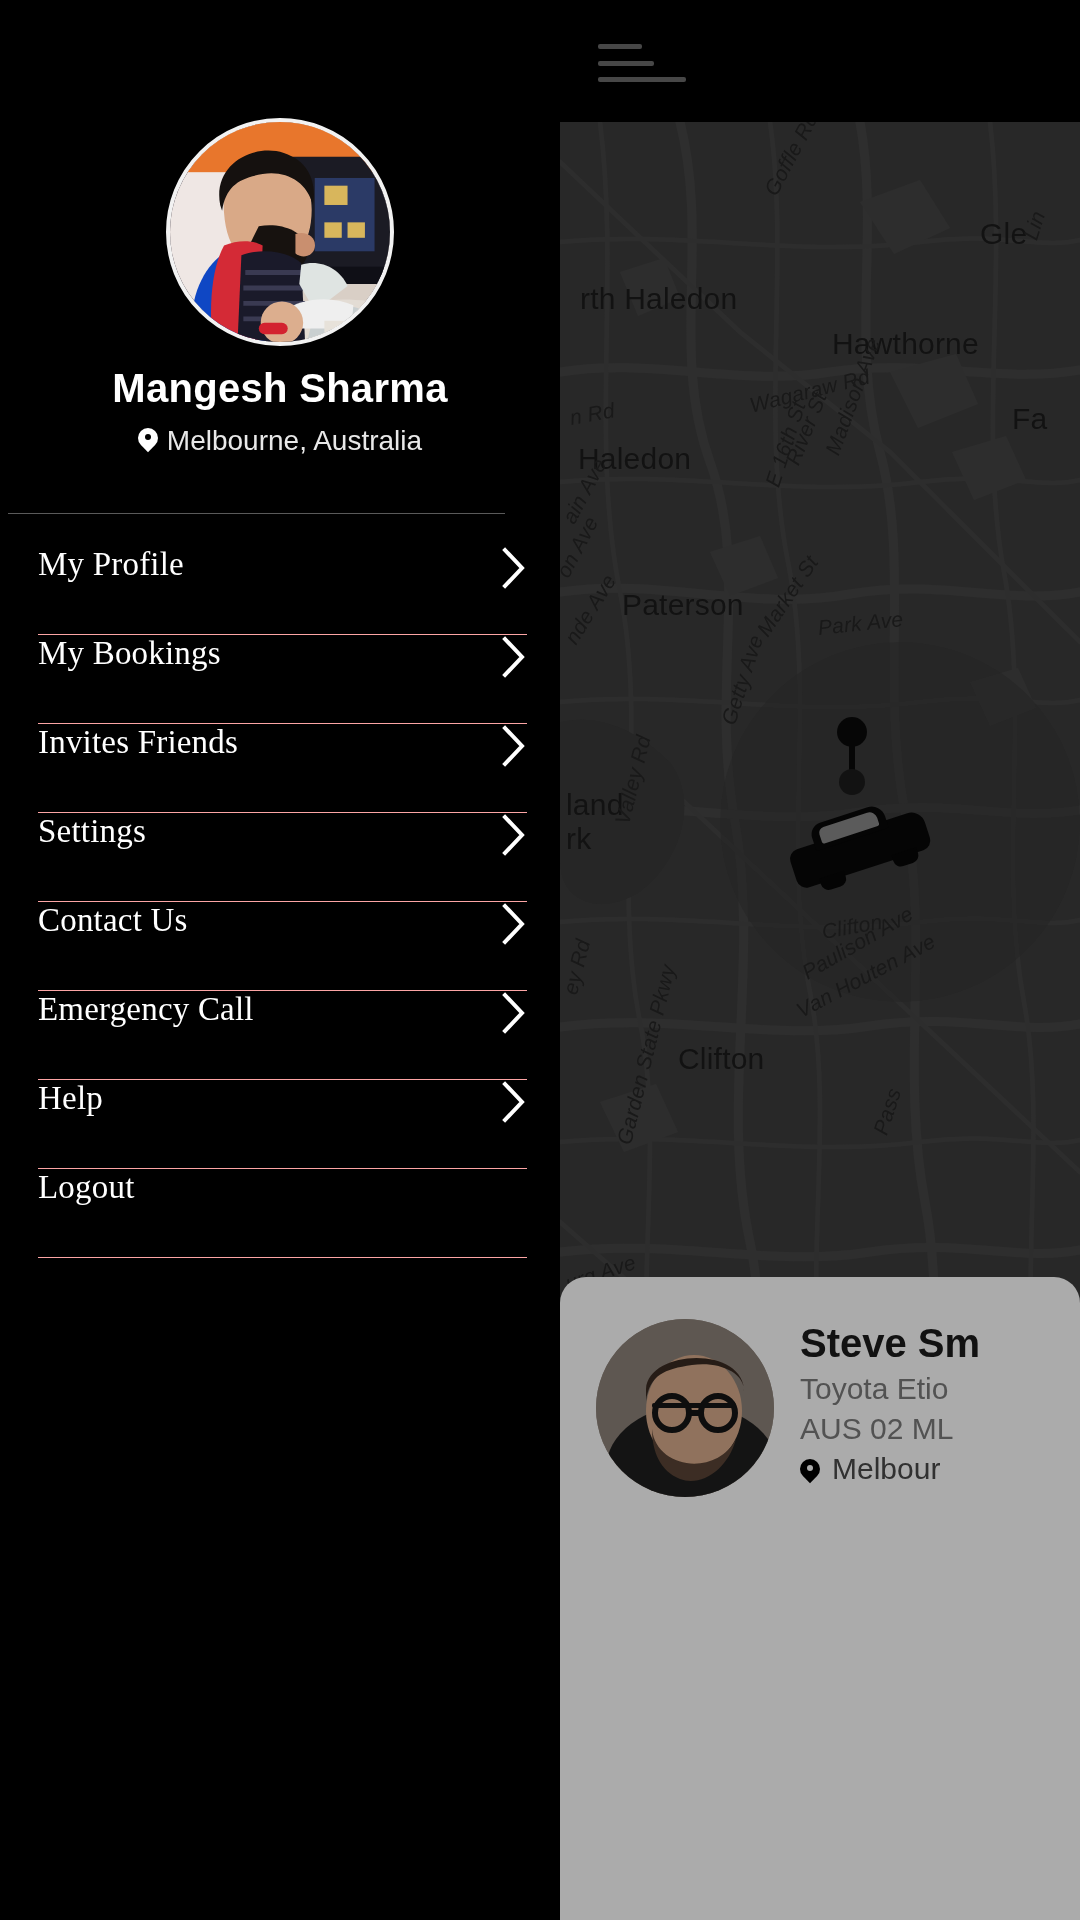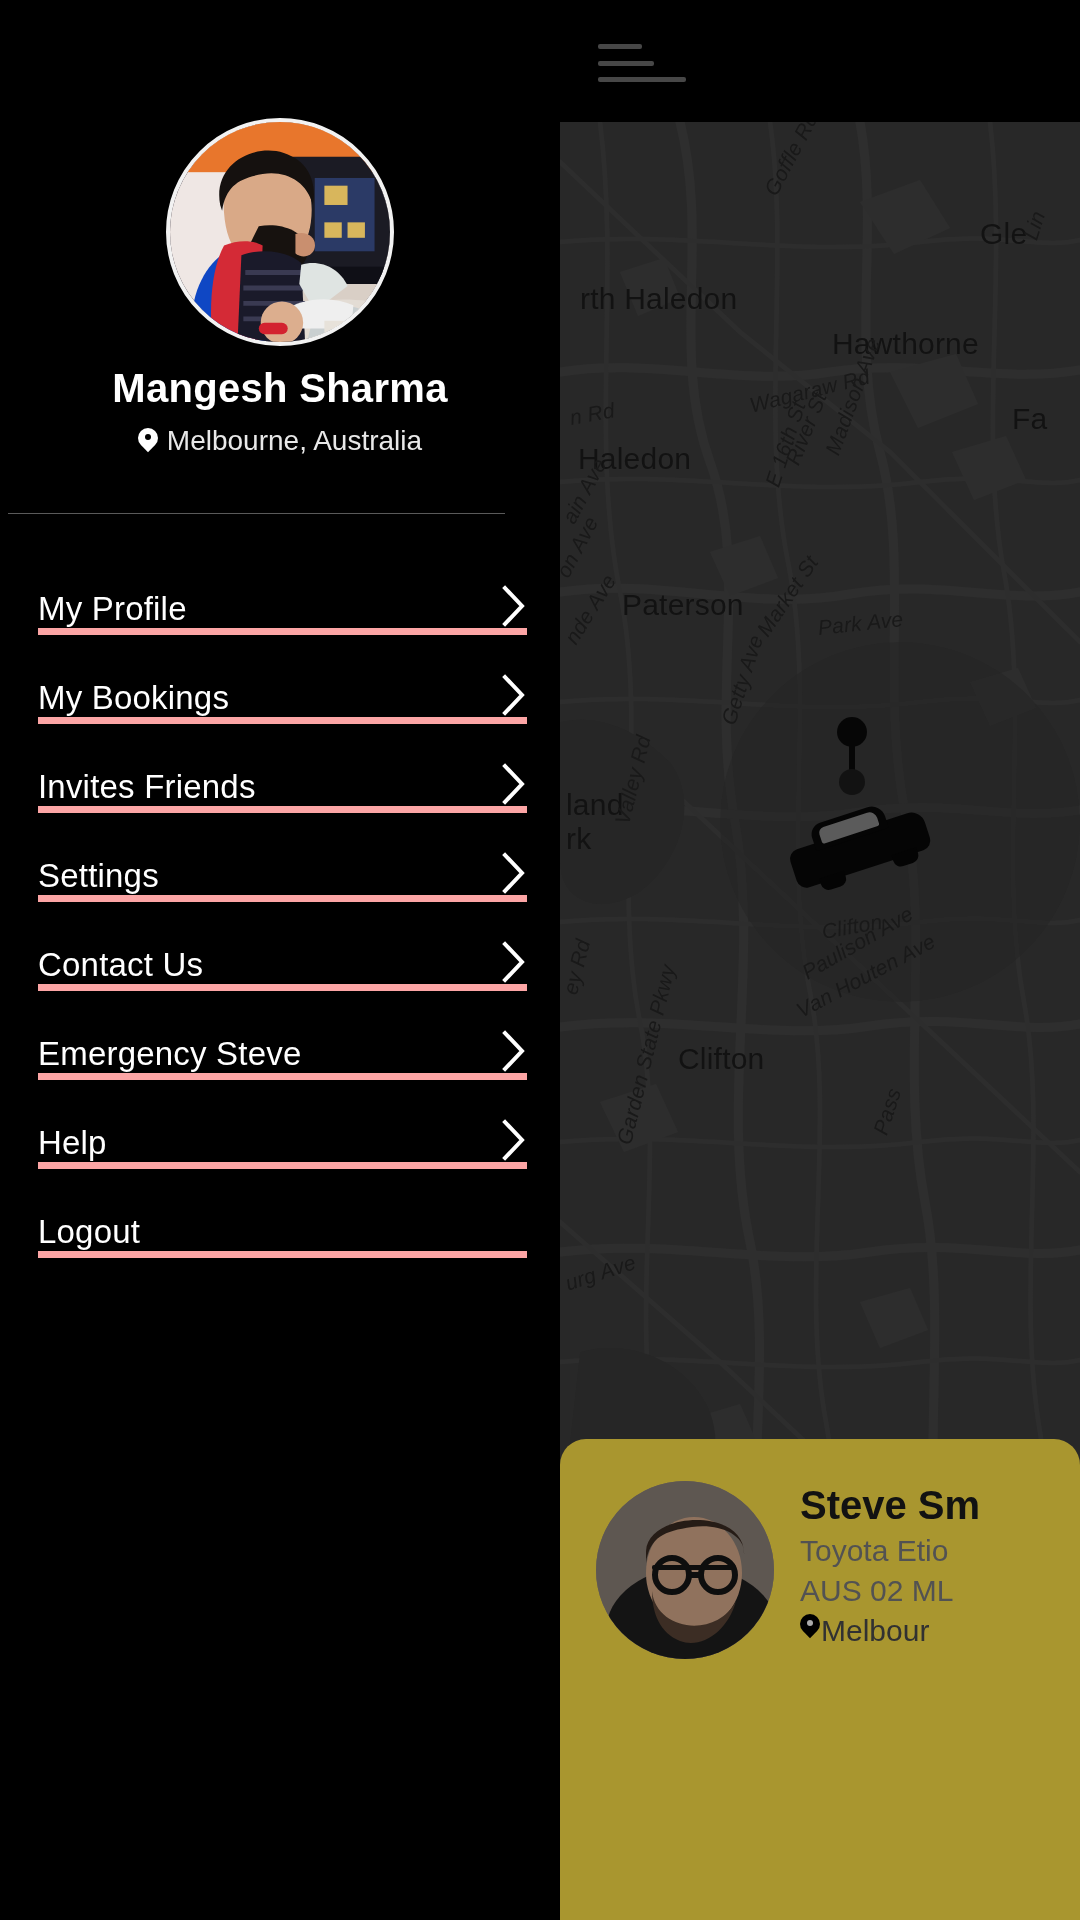--- a/index.html
+++ b/index.html
@@ -64,31 +64,31 @@
     position:absolute; left:36px; top:5px; width:60px; height:16px;
     background:#cfcfcf; border-radius:6px 8px 2px 2px;
   }
   .car-wheel {
     position:absolute; bottom:-5px; width:26px; height:14px; background:#0a0a0a;
     border-radius:0 0 8px 8px;
   }
 
   
   .driver-card {
-    position:absolute; left:0; bottom:0; width:520px; height:481px;
-    background:#fde047; border-radius:26px 26px 0 0; z-index:3;
+    position:absolute; left:0; bottom:0; width:520px; height:643px;
+    background:#ffffff; border-radius:26px 26px 0 0; z-index:3;
   }
   .driver-avatar {
     position:absolute; left:36px; top:42px; width:178px; height:178px;
     border-radius:50%; overflow:hidden; background:#9a8f86;
   }
   .driver-info { position:absolute; left:240px; top:44px; }
   .driver-name { font-size:40px; font-weight:bold; color:#1b1b1b; white-space:nowrap; }
   .driver-meta { font-size:30px; color:#7b7b7b; margin-top:6px; white-space:nowrap; }
-  .driver-loc { display:flex; align-items:flex-start; gap:1px; margin-top:6px;
+  .driver-loc { display:flex; align-items:flex-end; gap:12px; margin-top:6px;
                 font-size:30px; color:#4a4a4a; white-space:nowrap; }
 
   
   .scrim {
     position:absolute; left:560px; top:0; width:520px; height:1920px;
     background:rgba(0,0,0,0.33); z-index:6; pointer-events:none;
   }
 
   
   .drawer {
@@ -118,22 +118,23 @@
     border-radius:50%; background:#000;
   }
 
   .divider-top {
     width:497px; height:1px; background:#5a5a5a; margin:56px 0 0 8px;
   }
 
   .menu { margin-top:0; padding:0 0 0 0; }
   .menu-item {
     position:relative; height:89px; margin:0 33px 0 38px;
-    display:flex; align-items:flex-end; justify-content:space-between;
-    border-bottom:7px solid #fca5a5;
+    display:flex; align-items:flex-start; justify-content:space-between;
+    border-bottom:1px solid #fca5a5;
+    font-family:Liberation Serif, serif;
   }
   .menu-item:first-child { margin-top:32px; }
   .menu-label { font-size:33px; color:#fff; letter-spacing:.2px; }
   .chev { width:26px; height:44px; flex:0 0 auto; }
   .chev svg { display:block; }
   .menu-item.no-chev .chev { visibility:hidden; }
 </style>
 </head>
 <body>
 
@@ -363,21 +364,21 @@
         </div>
         <div class="menu-item">
           <div class="menu-label">Contact Us</div>
           <div class="chev">
             <svg width="26" height="44" viewBox="0 0 26 44" fill="none">
               <path d="M4 4 L21 22 L4 40" stroke="#ffffff" stroke-width="4" stroke-linecap="square" stroke-linejoin="miter"></path>
             </svg>
           </div>
         </div>
         <div class="menu-item">
-          <div class="menu-label">Emergency Steve</div>
+          <div class="menu-label">Emergency Call</div>
           <div class="chev">
             <svg width="26" height="44" viewBox="0 0 26 44" fill="none">
               <path d="M4 4 L21 22 L4 40" stroke="#ffffff" stroke-width="4" stroke-linecap="square" stroke-linejoin="miter"></path>
             </svg>
           </div>
         </div>
         <div class="menu-item">
           <div class="menu-label">Help</div>
           <div class="chev">
             <svg width="26" height="44" viewBox="0 0 26 44" fill="none">

